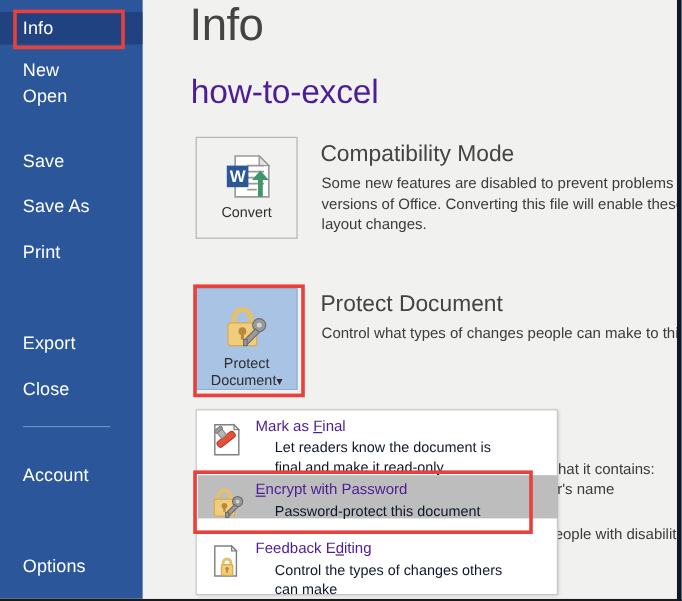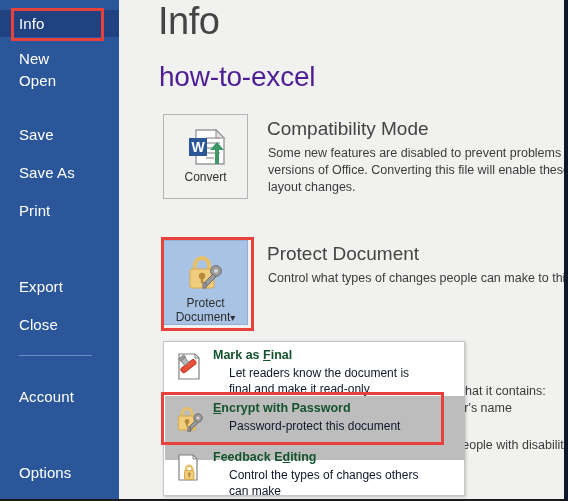--- a/index.html
+++ b/index.html
@@ -180,22 +180,22 @@
     left: 9px;
     top: 7px;
     width: 32px;
     height: 32px;
   }
   .menu-title {
     position: absolute;
     left: 48px;
     top: 5px;
     font-size: 12.5px;
-    color: #14532d;
-    font-weight: bold;
+    color: #4c1d95;
+    font-weight: normal;
     white-space: nowrap;
   }
   .menu-desc {
     position: absolute;
     left: 64px;
     top: 22px;
     font-size: 12px;
     color: #0f172a;
     line-height: 16px;
     width: 248px;
@@ -336,21 +336,21 @@
         </div>
         <div class="menu-title">
           <span>Mark as </span><u>F</u><span>inal</span>
         </div>
         <div class="menu-desc">
           <span class="dl">Let readers know the document is</span>
           <span class="dl">final and make it read-only</span>
         </div>
       </div>
 
-      <div class="menu-item hover" style="top:54px; height:64px;padding-left:48px;">
+      <div class="menu-item hover" style="top:54px; height:36px;padding-left:48px;">
         <div class="menu-icon">
           <svg viewBox="0 0 32 32" width="32" height="32">
             <path d="M8 14 V10.5 a5 5 0 0 1 10 0 V14" fill="none" stroke="#e7c06a" stroke-width="3"></path>
             <rect x="4.5" y="13" width="17" height="14" rx="1.8" fill="#efcd7d" stroke="#d8ab48" stroke-width="1"></rect>
             <circle cx="13" cy="18.5" r="2.4" fill="#b8893a"></circle>
             <rect x="12.1" y="19" width="1.8" height="4.5" fill="#b8893a"></rect>
             <circle cx="24" cy="15" r="4.2" fill="#9b9b9b" stroke="#6e6e6e" stroke-width="1"></circle>
             <circle cx="24" cy="15" r="1.5" fill="#d6d6d6"></circle>
             <path d="M21.6 17.4 L14 25 L16.4 27.4 L24 19.8 Z" fill="#9b9b9b" stroke="#6e6e6e" stroke-width="1"></path>
             <rect x="14" y="24.2" width="2.6" height="4" fill="#9b9b9b" stroke="#6e6e6e" stroke-width="1"></rect>

